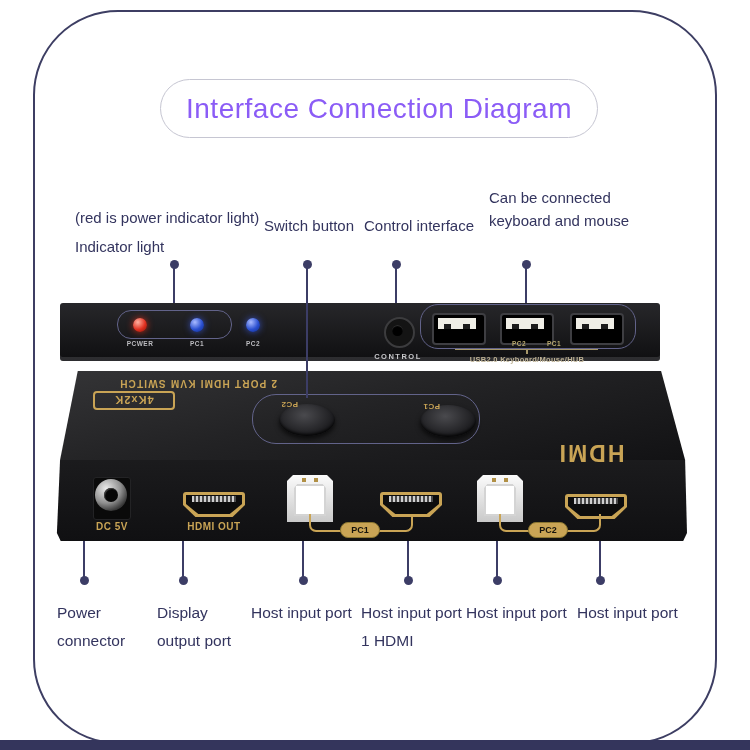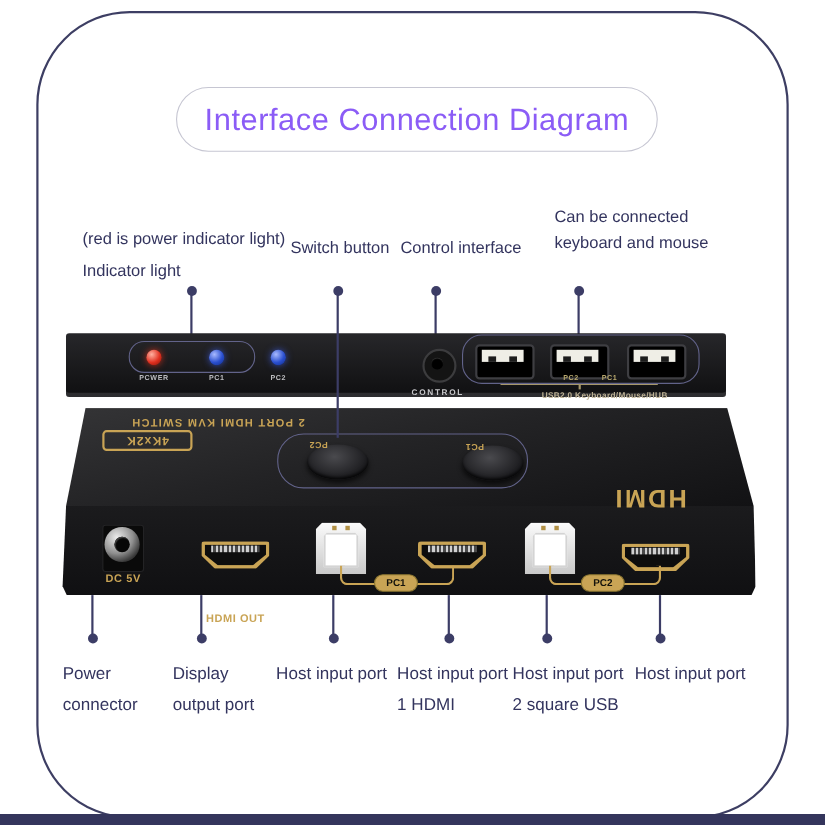--- a/index.html
+++ b/index.html
@@ -33,21 +33,21 @@
   .led-lbl{width:44px;text-align:center;font-size:6.5px;font-weight:bold;color:#bcbcc0;letter-spacing:.5px;}
   .jack-outer{width:27px;height:27px;border-radius:50%;background:#141414;border:2px solid #3c3c3e;}
   .jack-hole{width:11px;height:11px;border-radius:50%;background:#000;left:6px;top:6px;box-shadow:inset 0 1px 1px #333;}
   .jack-lbl{width:62px;text-align:center;font-size:7.5px;font-weight:bold;color:#c7c7ca;letter-spacing:1.5px;}
   .usba{width:50px;height:28px;background:#000;border:2px solid #3e3e42;border-radius:4px;}
   .usba .tongue{position:absolute;left:4px;top:3px;width:38px;height:11px;background:#efeee6;}
   .usba .notch{position:absolute;top:9px;width:7px;height:5px;background:#1c1c1c;}
   .usb-port-lbl{font-size:6.5px;font-weight:bold;color:#b8a86e;letter-spacing:.5px;}
   .bracket-h{border-bottom:1.5px solid #a6976a;}
   .bracket-v{width:1.5px;background:#a6976a;}
-  .usb-group-lbl{width:160px;text-align:right;font-size:7.5px;font-weight:bold;color:#beb295;letter-spacing:.3px;}
+  .usb-group-lbl{width:160px;text-align:center;font-size:7.5px;font-weight:bold;color:#beb295;letter-spacing:.3px;}
 
   
   .dev-top{left:55px;top:371px;width:632px;height:89px;
            clip-path:polygon(3.6% 0%,95.9% 0%,99.7% 100%,0.8% 100%);
            background:linear-gradient(168deg,#343436 0%,#232325 45%,#121214 100%);}
   .dev-front{left:55px;top:460px;width:632px;height:81px;
            clip-path:polygon(0.8% 0%,99.7% 0%,100% 90%,99.4% 100%,0.9% 100%,0.3% 90%);
            background:linear-gradient(#1b1b1d,#101012);}
   .flip{transform:rotate(180deg);}
   .gold{color:#c9a455;}
@@ -96,21 +96,21 @@
 <div class="abs title-pill">
   <span class="title-text">Interface Connection Diagram</span>
 </div>
 
 <div class="abs" style="left:75px;top:203px;">
   <div class="lbl">(red is power indicator light)</div>
   <div class="lbl">Indicator light</div>
 </div>
 <div class="abs lbl" style="left:264px;top:211px;">Switch button</div>
 <div class="abs lbl" style="left:364px;top:211px;">Control interface</div>
-<div class="abs" style="left:504px;top:186px;">
+<div class="abs" style="left:489px;top:186px;">
   <div class="lbl lbl3">Can be connected</div>
   <div class="lbl lbl3">keyboard and mouse</div>
 </div>
 
 <div class="abs dot" style="left:170px;top:260px;"></div>
 <div class="abs vline" style="left:173px;top:264px;height:48px;"></div>
 <div class="abs dot" style="left:303px;top:260px;"></div>
 <div class="abs vline" style="left:306px;top:264px;height:134px;z-index:6;"></div>
 <div class="abs dot" style="left:392px;top:260px;"></div>
 <div class="abs vline" style="left:395px;top:264px;height:54px;"></div>
@@ -171,21 +171,21 @@
 <div class="abs dc-ring" style="left:95px;top:479px;z-index:3;">
   <div class="abs dc-hole"></div>
 </div>
 <div class="abs port-lbl gold" style="left:84px;top:521px;width:56px;z-index:3;">DC 5V</div>
 
 <div class="abs hdmi-port" style="left:183px;top:492px;z-index:3;">
   <div class="hdmi-gold"></div>
   <div class="hdmi-dark"></div>
   <div class="hdmi-pins"></div>
 </div>
-<div class="abs port-lbl gold" style="left:176px;top:521px;width:76px;z-index:3;margin-top:36px;">HDMI OUT</div>
+<div class="abs port-lbl gold" style="left:176px;top:521px;width:76px;z-index:3;">HDMI OUT</div>
 
 <div class="abs usbb" style="left:287px;top:475px;z-index:3;">
   <div class="usbb-metal"></div>
   <div class="usbb-inner"></div>
   <div class="usbb-pin" style="left:15px;"></div>
   <div class="usbb-pin" style="left:27px;"></div>
 </div>
 <div class="abs hdmi-port" style="left:380px;top:492px;z-index:3;">
   <div class="hdmi-gold"></div>
   <div class="hdmi-dark"></div>
@@ -231,17 +231,16 @@
 </div>
 <div class="abs" style="left:251px;top:599px;">
   <div class="b-lbl">Host input port</div>
 </div>
 <div class="abs" style="left:361px;top:599px;">
   <div class="b-lbl">Host input port</div>
   <div class="b-lbl">1 HDMI</div>
 </div>
 <div class="abs" style="left:466px;top:599px;">
   <div class="b-lbl">Host input port</div>
-  <div class="b-lbl">2 square USB</div>
 </div>
 <div class="abs" style="left:577px;top:599px;">
   <div class="b-lbl">Host input port</div>
 </div>
 
 </body></html>

